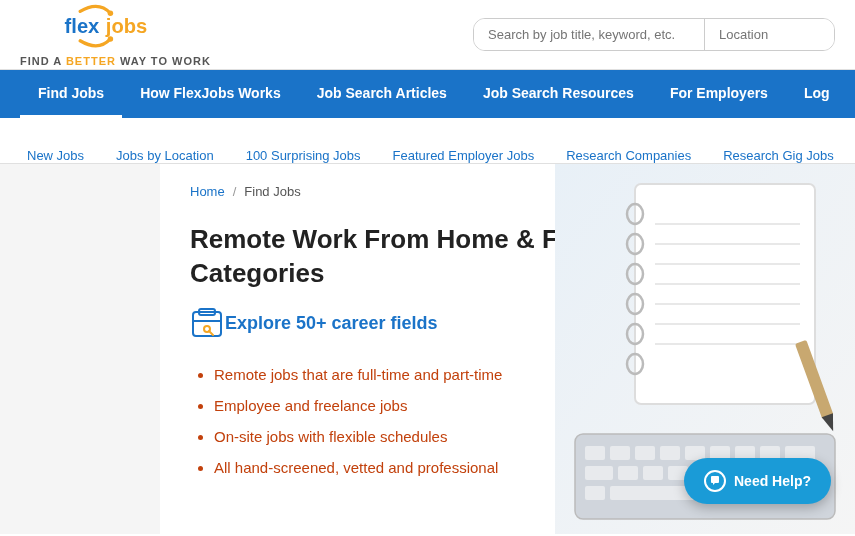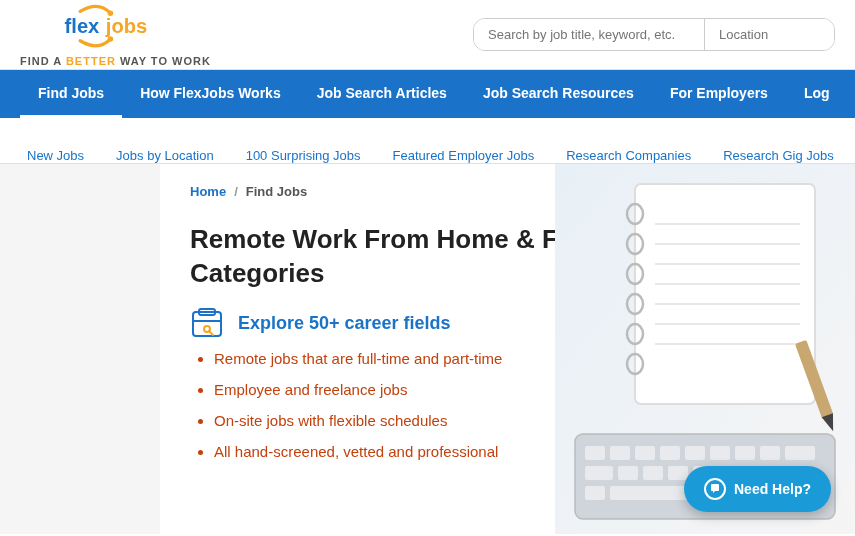--- a/index.html
+++ b/index.html
@@ -121,43 +121,42 @@
     }
 
     
     .breadcrumb {
       display: flex;
       align-items: flex-end;
       gap: 8px;
       font-size: 13px;
       color: #555;
       margin-bottom: 24px;
-      font-weight: bold;
     }
     .breadcrumb a {
       color: #1a73c8;
       text-decoration: none;
     }
     .breadcrumb .separator { color: #999; }
 
     
     .page-title {
       font-size: 26px;
       font-weight: 700;
       color: #222;
       margin-bottom: 16px;
       line-height: 1.3;
     }
 
     
     .explore-section {
       display: flex;
       align-items: center;
-      gap: 14px;
-      margin-bottom: 4px;
+      gap: 1px;
+      margin-bottom: 20px;
     }
     .explore-icon {
       width: 34px;
       height: 34px;
       flex-shrink: 0;
     }
     .explore-link {
       color: #1a73c8;
       font-size: 18px;
       font-weight: 600;
@@ -186,21 +185,21 @@
       overflow: hidden;
     }
     .bg-image-visual {
       width: 100%;
       height: 100%;
     }
 
     
     .need-help-btn {
       position: fixed;
-      bottom: 24px;
+      bottom: 32px;
       right: 24px;
       background: #1a9bd7;
       color: #fff;
       border: none;
       border-radius: 30px;
       padding: 12px 20px;
       font-size: 14px;
       font-weight: 600;
       display: flex;
       align-items: center;

